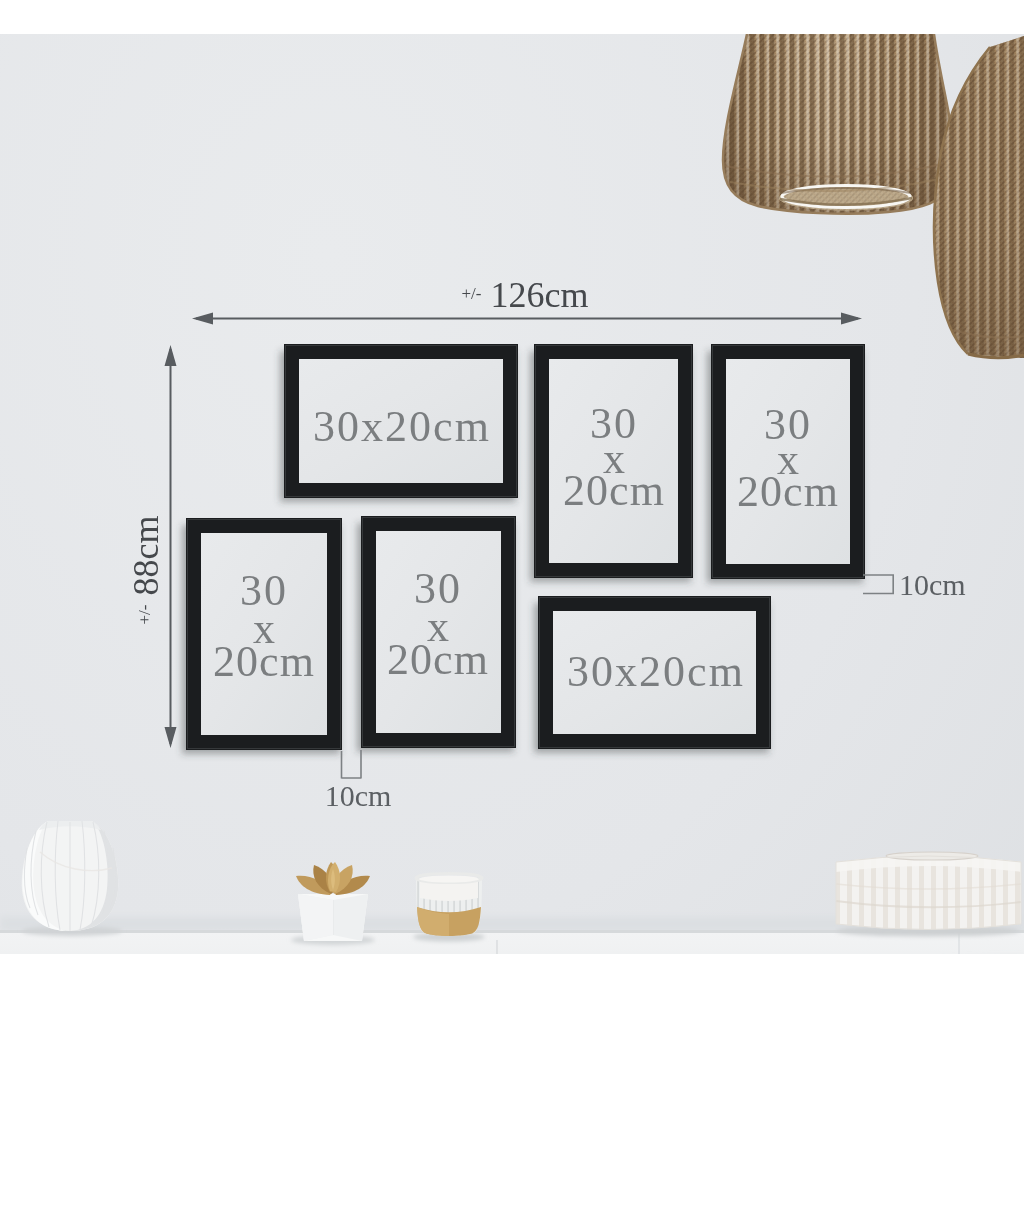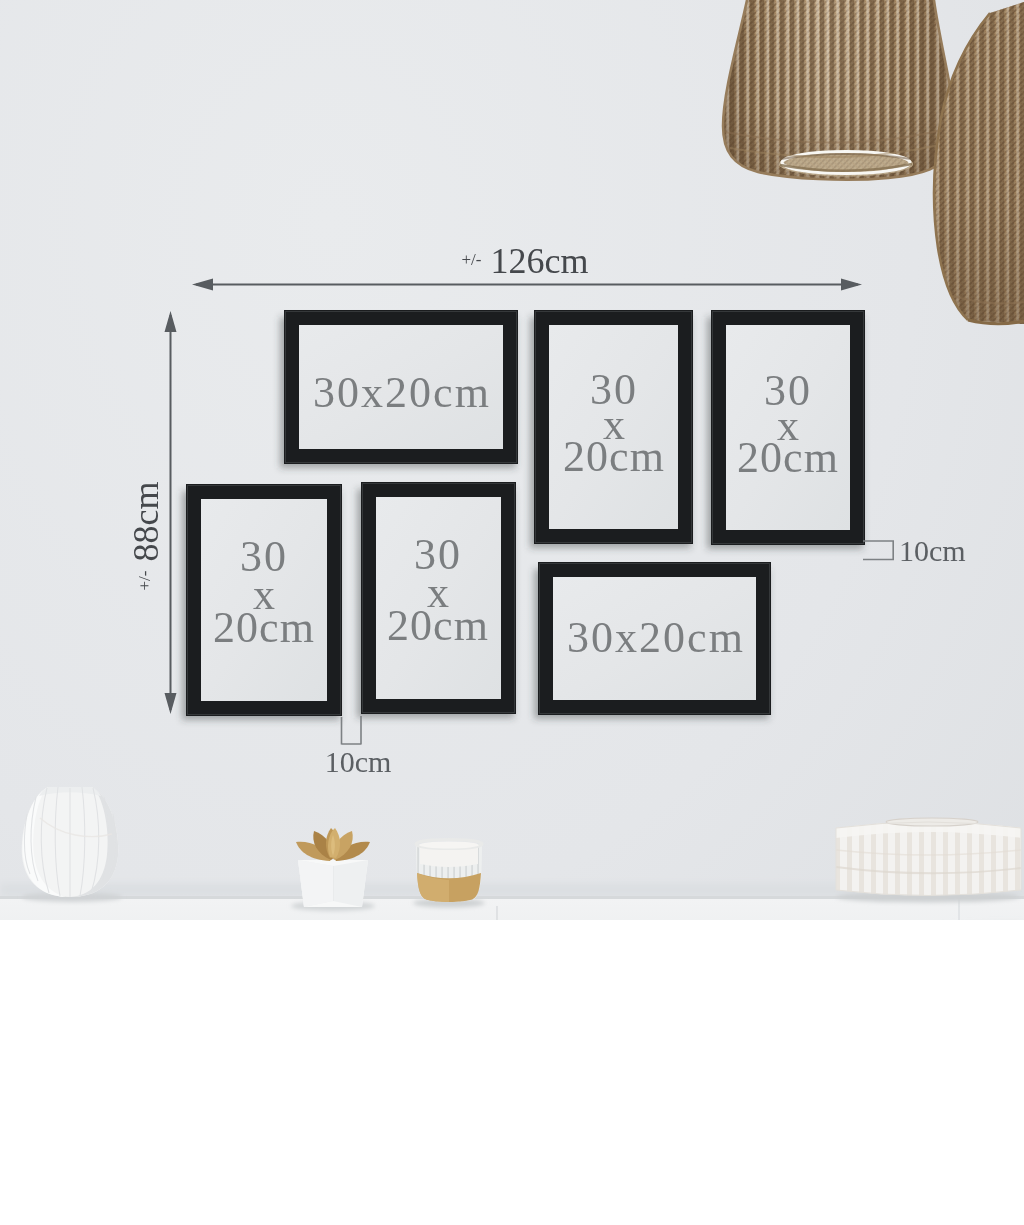--- a/index.html
+++ b/index.html
@@ -1,17 +1,17 @@
 <!DOCTYPE html>
 <html><head>
 <meta charset="utf-8">
 <style>
   html,body{margin:0;padding:0;}
   #scene{position:relative;width:1024px;height:920px;overflow:hidden;background:#f97316;
-         font-family:"Liberation Serif", serif;}
+         font-family:"Liberation Serif", serif;margin-top:34px;}
   svg{display:block}
   text{font-family:"Liberation Serif", serif;}
 </style>
 </head>
 <body>
 <div id="scene">
 <svg width="1024" height="1225" viewBox="0 0 1024 1225" xmlns="http://www.w3.org/2000/svg">
 <defs>
   <radialGradient id="wallg" cx="0.32" cy="0.18" r="1.15">
     <stop offset="0" stop-color="#e9ebed"></stop>

